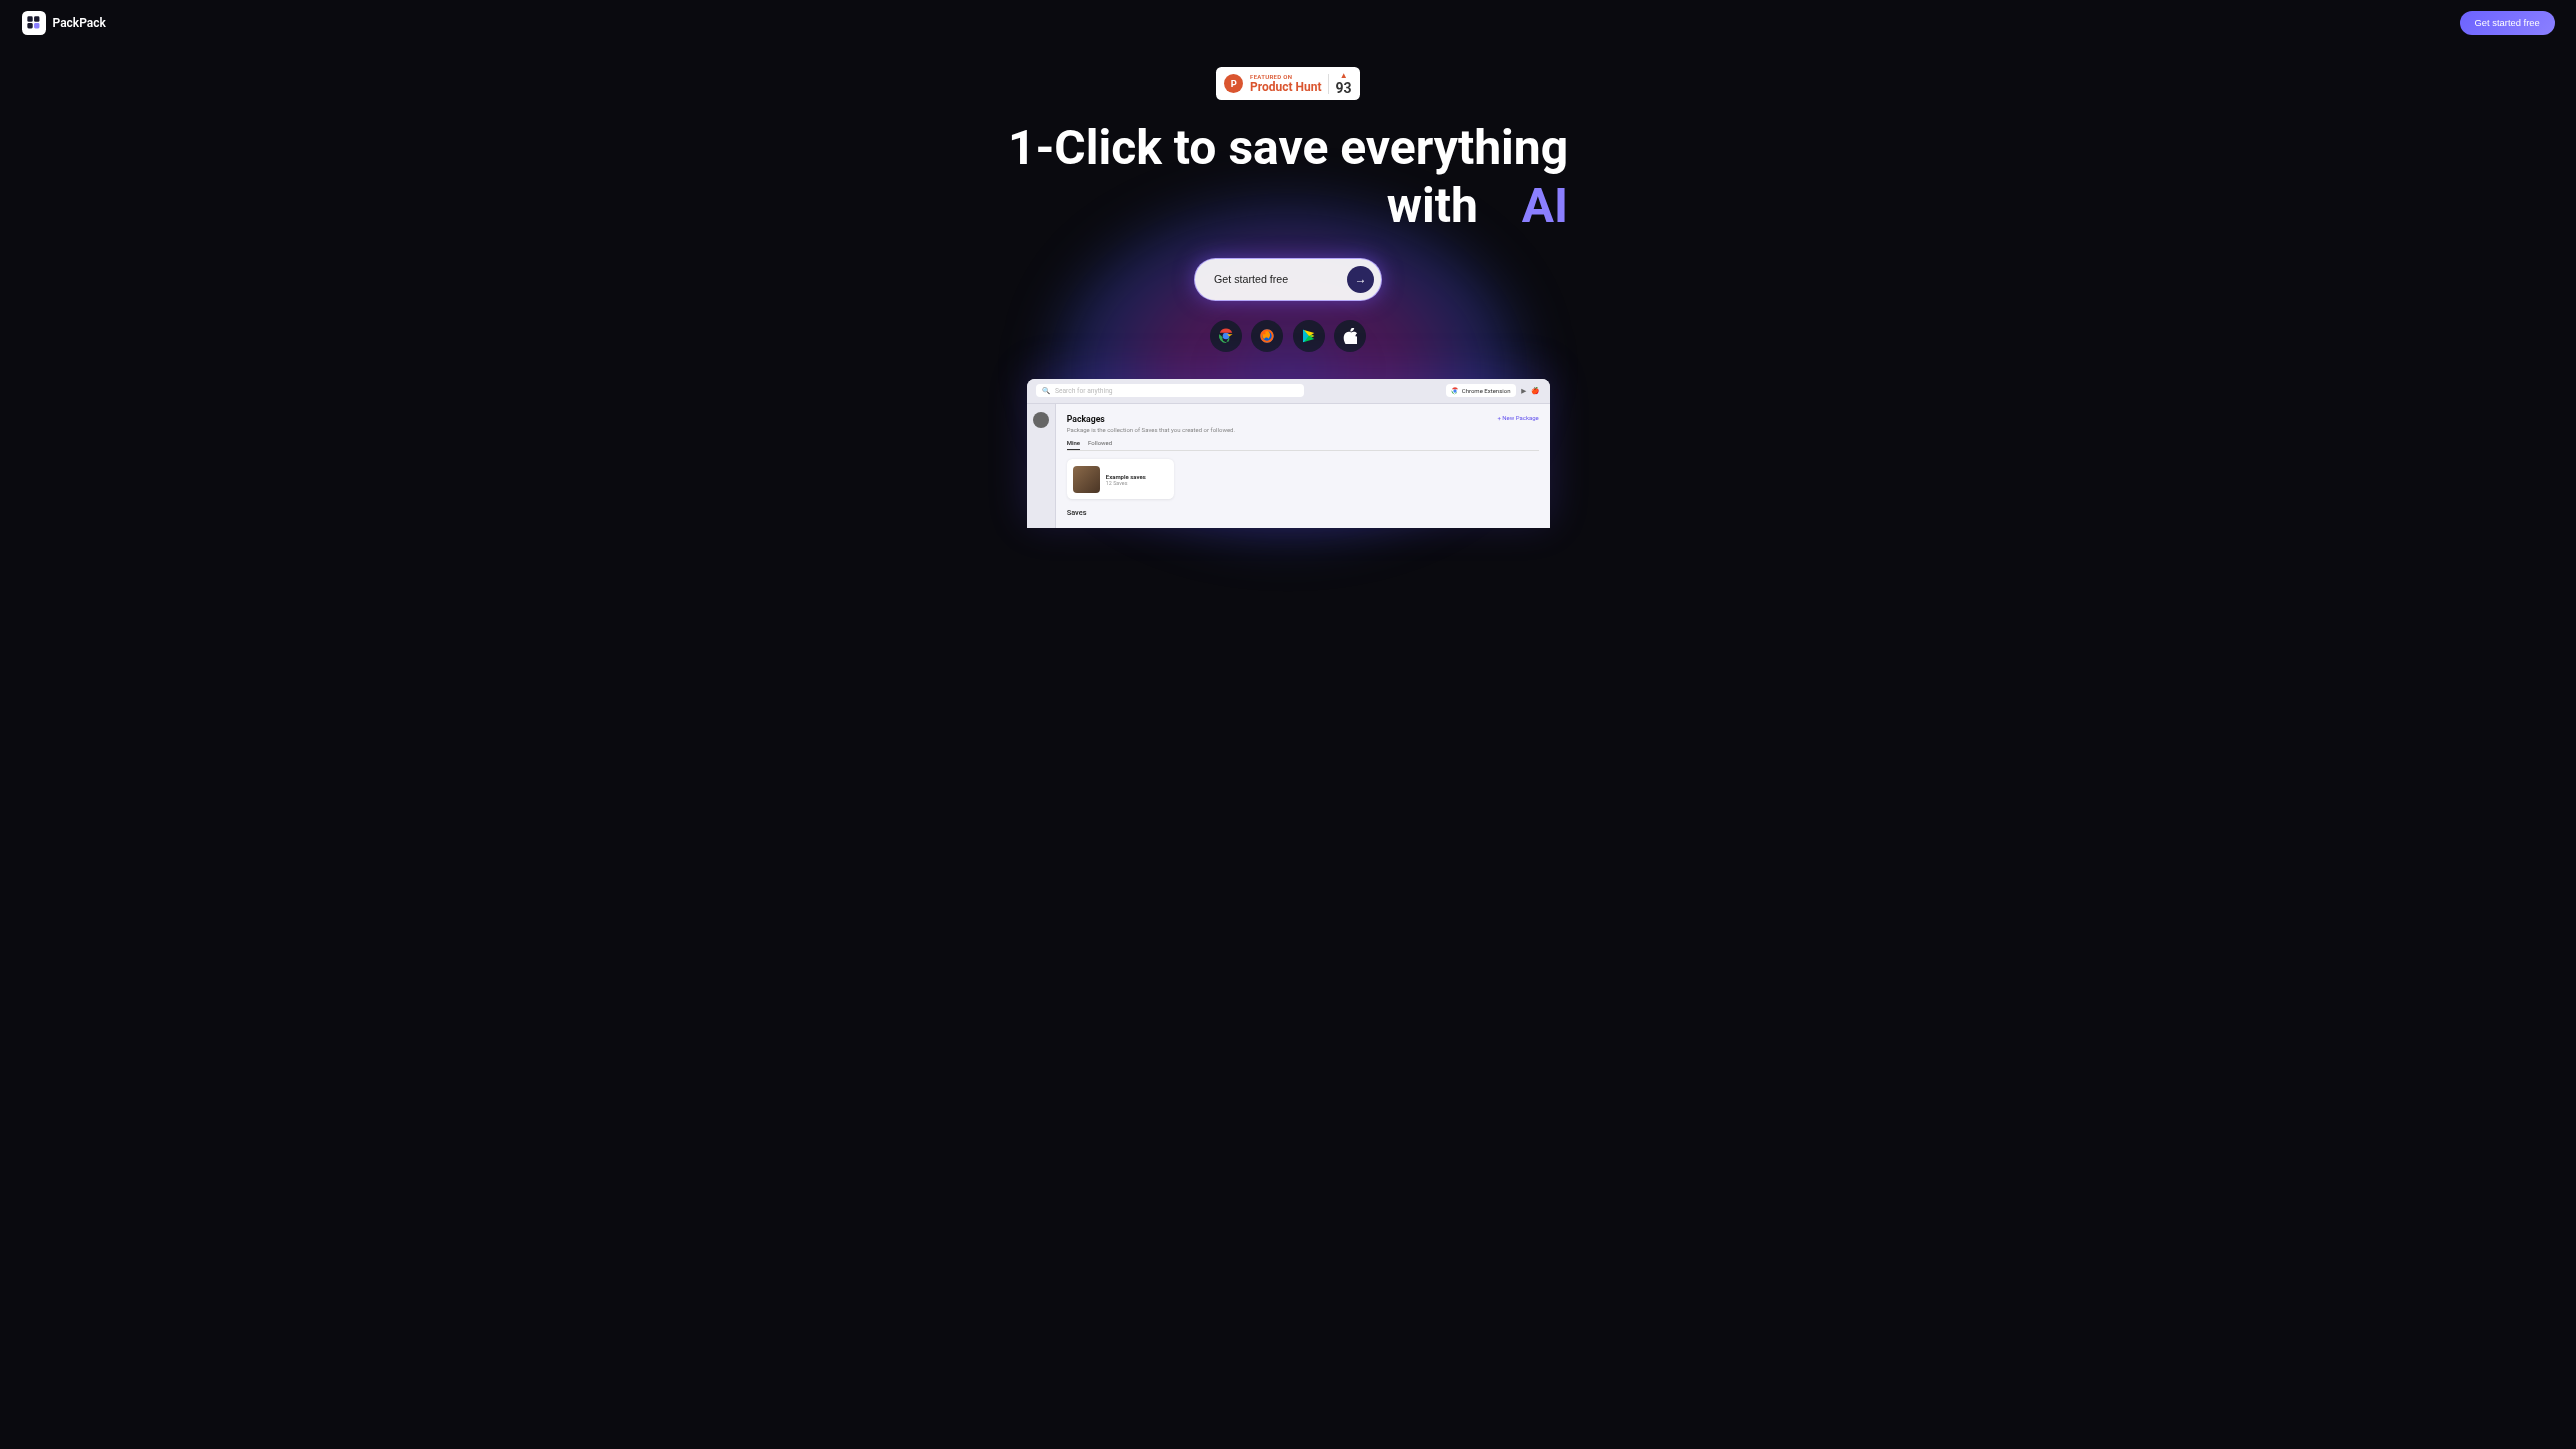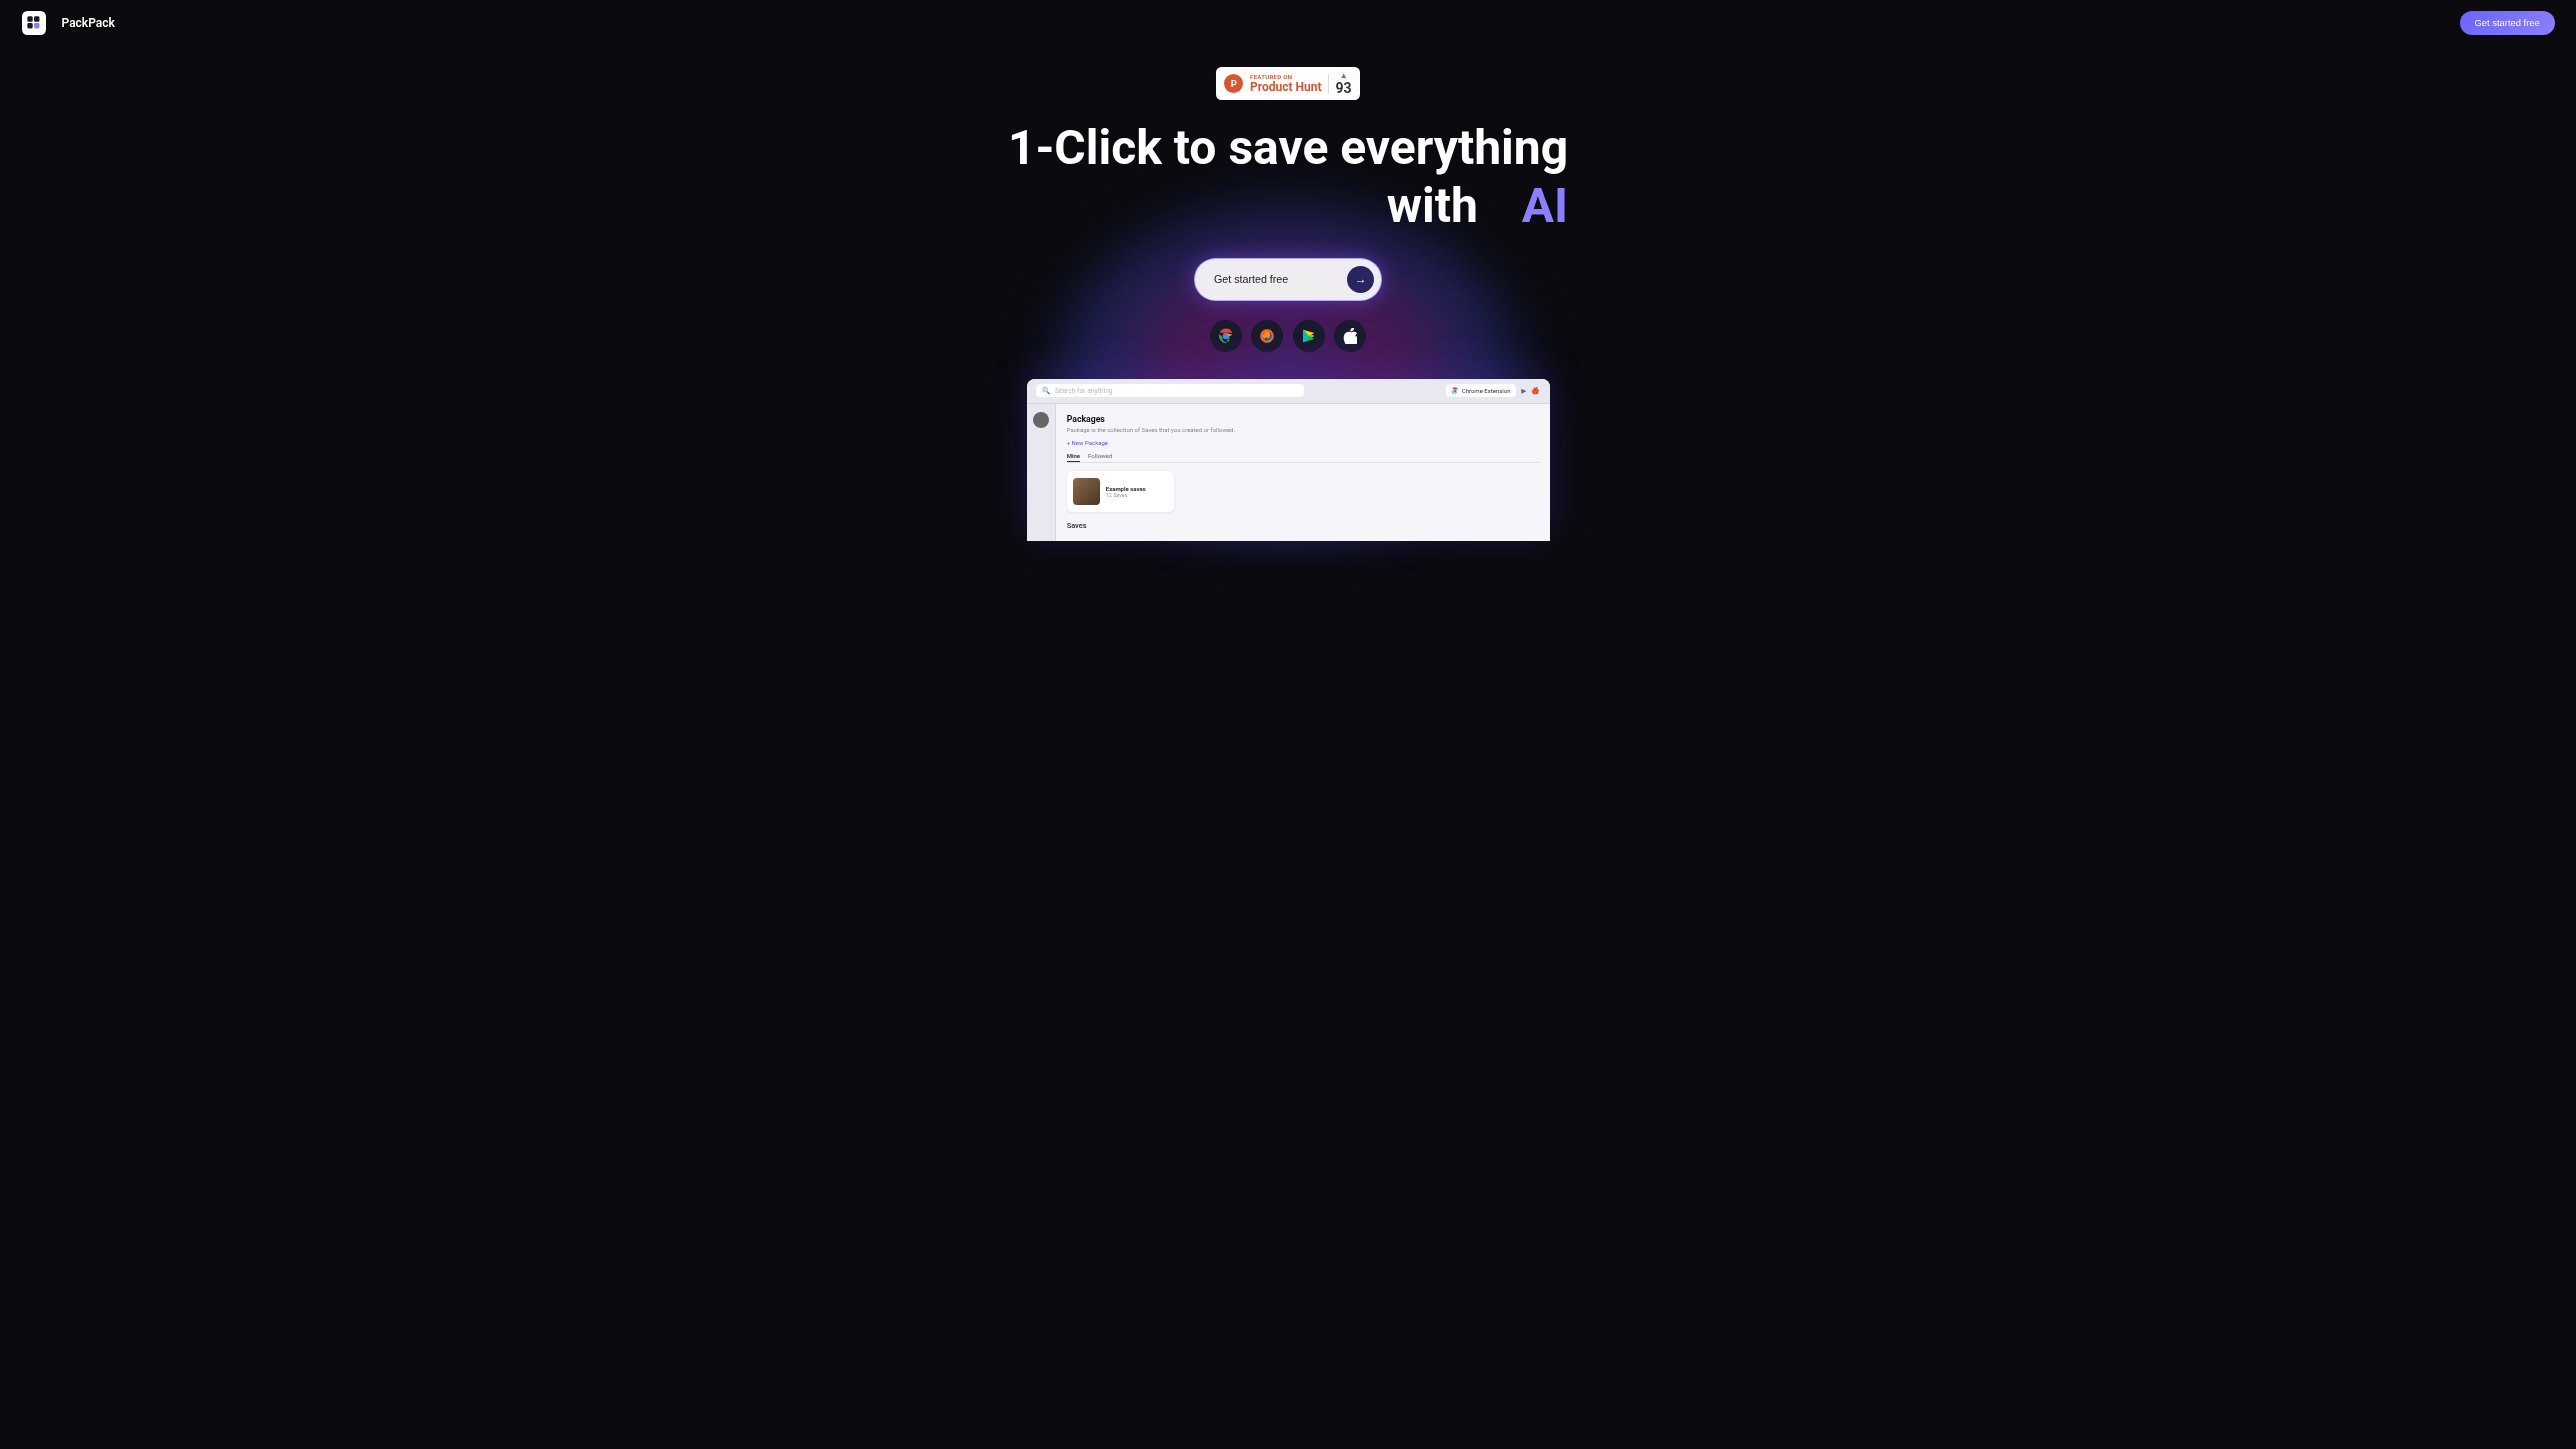--- a/index.html
+++ b/index.html
@@ -25,21 +25,21 @@
       position: fixed;
       top: 0;
       left: 0;
       right: 0;
       z-index: 100;
     }
 
     .logo-area {
       display: flex;
       align-items: center;
-      gap: 16px;
+      gap: 7px;
     }
 
     .logo-icon {
       width: 24px;
       height: 24px;
       background: #fff;
       border-radius: 5.4px;
       display: flex;
       align-items: center;
       justify-content: center;
@@ -515,21 +515,21 @@
       </div>
     </div>
 
     <div class="preview-body">
 
       <div class="preview-sidebar">
         <div class="sidebar-avatar"></div>
       </div>
 
       <div class="preview-content">
-        <div style="display:flex;justify-content:space-between;align-items:flex-start;flex-direction:column;">
+        <div style="display:flex;justify-content:space-between;align-items:flex-start;">
           <div>
             <div class="preview-title">Packages</div>
             <div class="preview-subtitle">Package is the collection of Saves that you created or followed.</div>
           </div>
           <div class="preview-new-package">+ New Package</div>
         </div>
 
         <div class="preview-tabs">
           <div class="preview-tab active">Mine</div>
           <div class="preview-tab">Followed</div>

